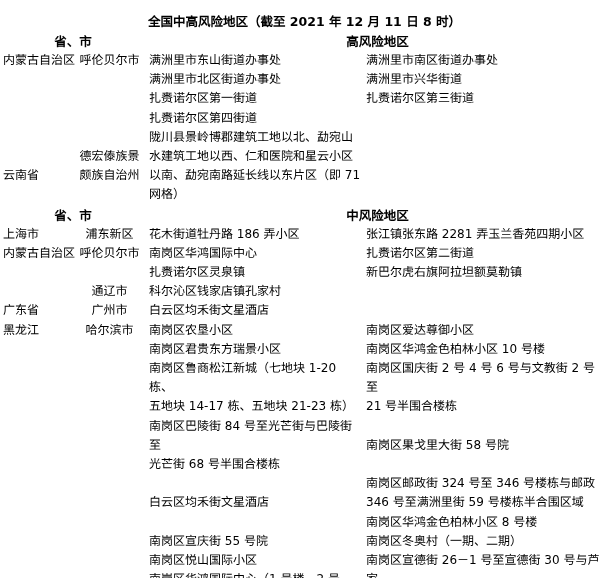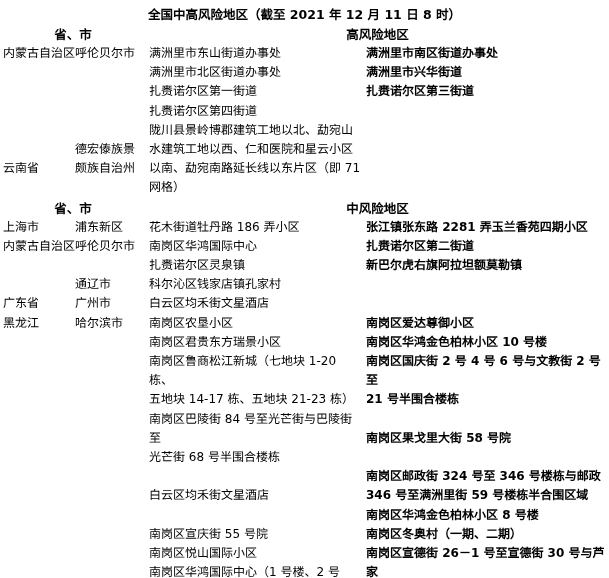--- a/index.html
+++ b/index.html
@@ -20,21 +20,21 @@
     height: 578px;
     position: relative;
     background: #fff;
     box-sizing: border-box;
   }
   .doc-title {
     text-align: center;
     font-size: 12.5px;
     font-weight: bold;
     line-height: 19px;
-    padding-top: 5px;
+    padding-top: 12px;
     letter-spacing: 0px;
     white-space: nowrap;
   }
   table.risk-table {
     border-collapse: collapse;
     width: 609px;
     table-layout: fixed;
     font-size: 12px;
   }
   table.risk-table td,
@@ -66,23 +66,23 @@
     text-align: center;
   }
 
   .cell {
     line-height: 19.2px;
     font-size: 12px;
     padding: 0 2px 0 1px;
     word-break: break-all;
   }
   .cell.prov { padding-left: 3px; }
-  .cell.city-l { text-align: left; padding-left: 2px; }
+  .cell.city-l { text-align: center; padding-left: 2px; }
   .cell.val { padding-left: 3px; }
-  .cell.val-r { padding-left: 6px; font-weight: bold; }
+  .cell.val-r { padding-left: 6px; }
 
   .lines > div {
     line-height: 19.2px;
     min-height: 19.2px;
     white-space: normal;
   }
   .nowrap { white-space: nowrap; }
   .spacer { height: 19.2px; }
 </style>
 </head>

